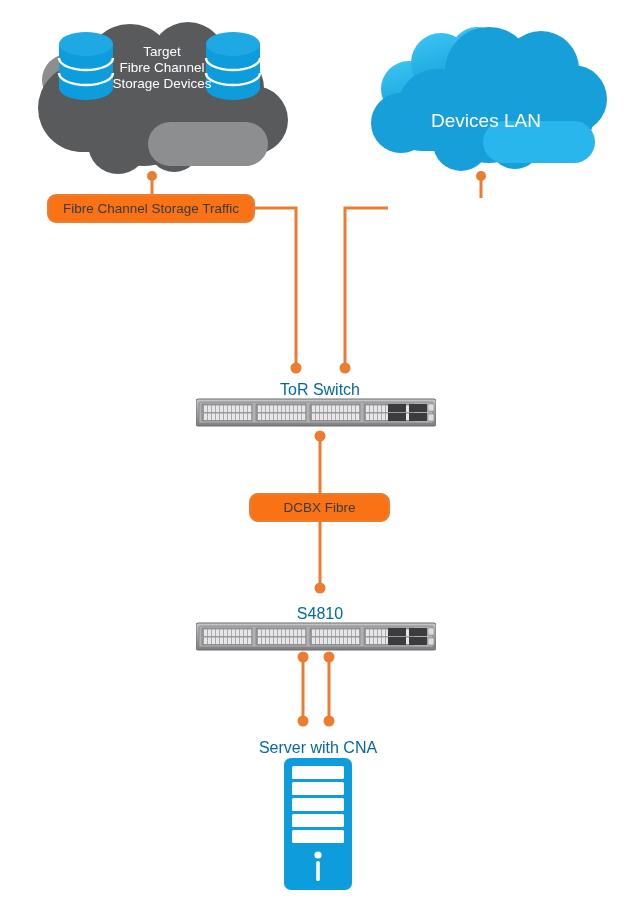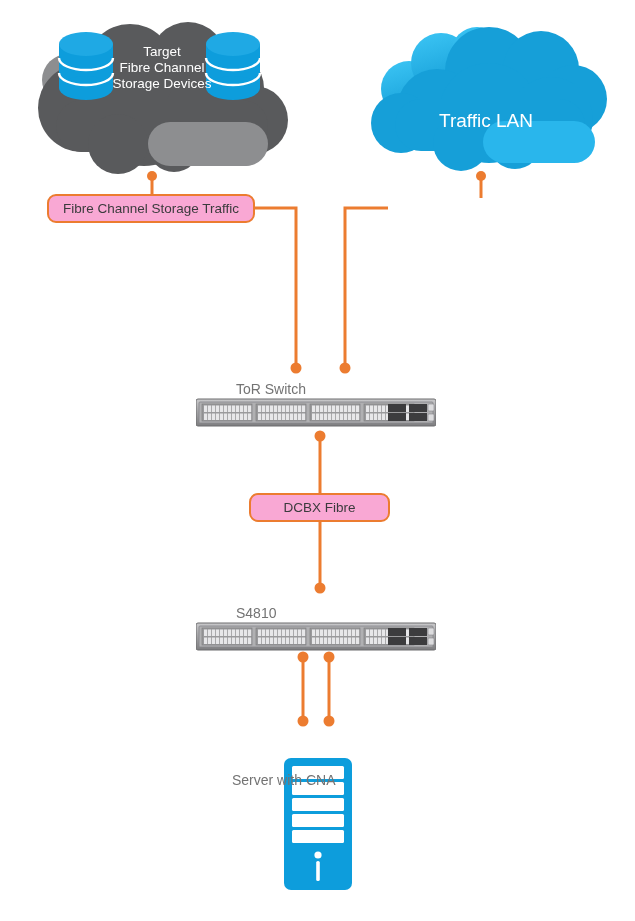--- a/index.html
+++ b/index.html
@@ -19,40 +19,41 @@
     left: 0; top: 0;
     width: 635px;
     height: 921px;
   }
   .abs { position: absolute; }
 
   
   .label-box {
     position: absolute;
     box-sizing: border-box;
-    background: #f9a8d4;
+    background: #f97316;
     border: 2px solid #ec7c30;
     border-radius: 9px;
     color: #3b3b3d;
     font-size: 13.5px;
     line-height: 1;
     display: flex;
     align-items: center;
     justify-content: center;
     white-space: nowrap;
     z-index: 6;
   }
 
   
   .device-caption {
     position: absolute;
-    color: #737373;
-    font-size: 14px;
+    color: #0369a1;
+    font-size: 16px;
     line-height: 1;
     white-space: nowrap;
+    text-align: center;
     z-index: 6;
   }
 
   
   .cloud-text {
     position: absolute;
     color: #ffffff;
     text-align: center;
     white-space: pre;
     line-height: 1.18;
@@ -171,21 +172,21 @@
       <circle cx="124" cy="86" r="50"></circle>
       <circle cx="186" cy="92" r="42"></circle>
       <rect x="30" y="72" width="190" height="52" rx="26"></rect>
       <circle cx="96" cy="116" r="28"></circle>
       <circle cx="150" cy="116" r="26"></circle>
     </g>
 
     <rect x="118" y="94" width="112" height="42" rx="21" fill="#29b6ec"></rect>
   </svg>
 
-  <div class="cloud-text" id="lan-title" style="left:386px; top:110px; width:200px;">Traffic LAN</div>
+  <div class="cloud-text" id="lan-title" style="left:386px; top:110px; width:200px;">Devices LAN</div>
 
   <div class="label-box" style="left:47px; top:194px; width:208px; height:29px;">Fibre Channel Storage Traffic</div>
 
 
   <div class="label-box" style="left:249px; top:493px; width:141px; height:29px;">DCBX Fibre</div>
 
   <div class="device-caption" style="left:236px; top:382px; width:168px;">ToR Switch</div>
 
   <svg class="abs" width="240" height="32" viewBox="0 0 240 32" style="left:196px; top:397px; z-index:4;">
     <defs>
@@ -458,21 +459,21 @@
       <rect x="192" y="16" width="18" height="8" fill="#3c3c3e"></rect>
       <rect x="213" y="7" width="18" height="8" fill="#3c3c3e"></rect>
       <rect x="213" y="16" width="18" height="8" fill="#3c3c3e"></rect>
     </g>
     <g>
       <rect x="232" y="7" width="6" height="7" rx="1" fill="#dcdcde" stroke="#86868a" stroke-width="0.6"></rect>
       <rect x="232" y="17" width="6" height="7" rx="1" fill="#dcdcde" stroke="#86868a" stroke-width="0.6"></rect>
     </g>
   </svg>
 
-  <div class="device-caption" style="left:232px; top:740px; width:172px;margin-top:33px;">Server with CNA</div>
+  <div class="device-caption" style="left:232px; top:740px; width:172px;">Server with CNA</div>
 
   <svg class="abs" width="68" height="132" viewBox="0 0 68 132" style="left:284px; top:758px; z-index:4;">
     <rect x="0" y="0" width="68" height="132" rx="7" fill="#0d9ddc"></rect>
     <g fill="#ffffff">
       <rect x="8" y="8" width="52" height="13" rx="1.5"></rect>
       <rect x="8" y="24" width="52" height="13" rx="1.5"></rect>
       <rect x="8" y="40" width="52" height="13" rx="1.5"></rect>
       <rect x="8" y="56" width="52" height="13" rx="1.5"></rect>
       <rect x="8" y="72" width="52" height="13" rx="1.5"></rect>
     </g>

